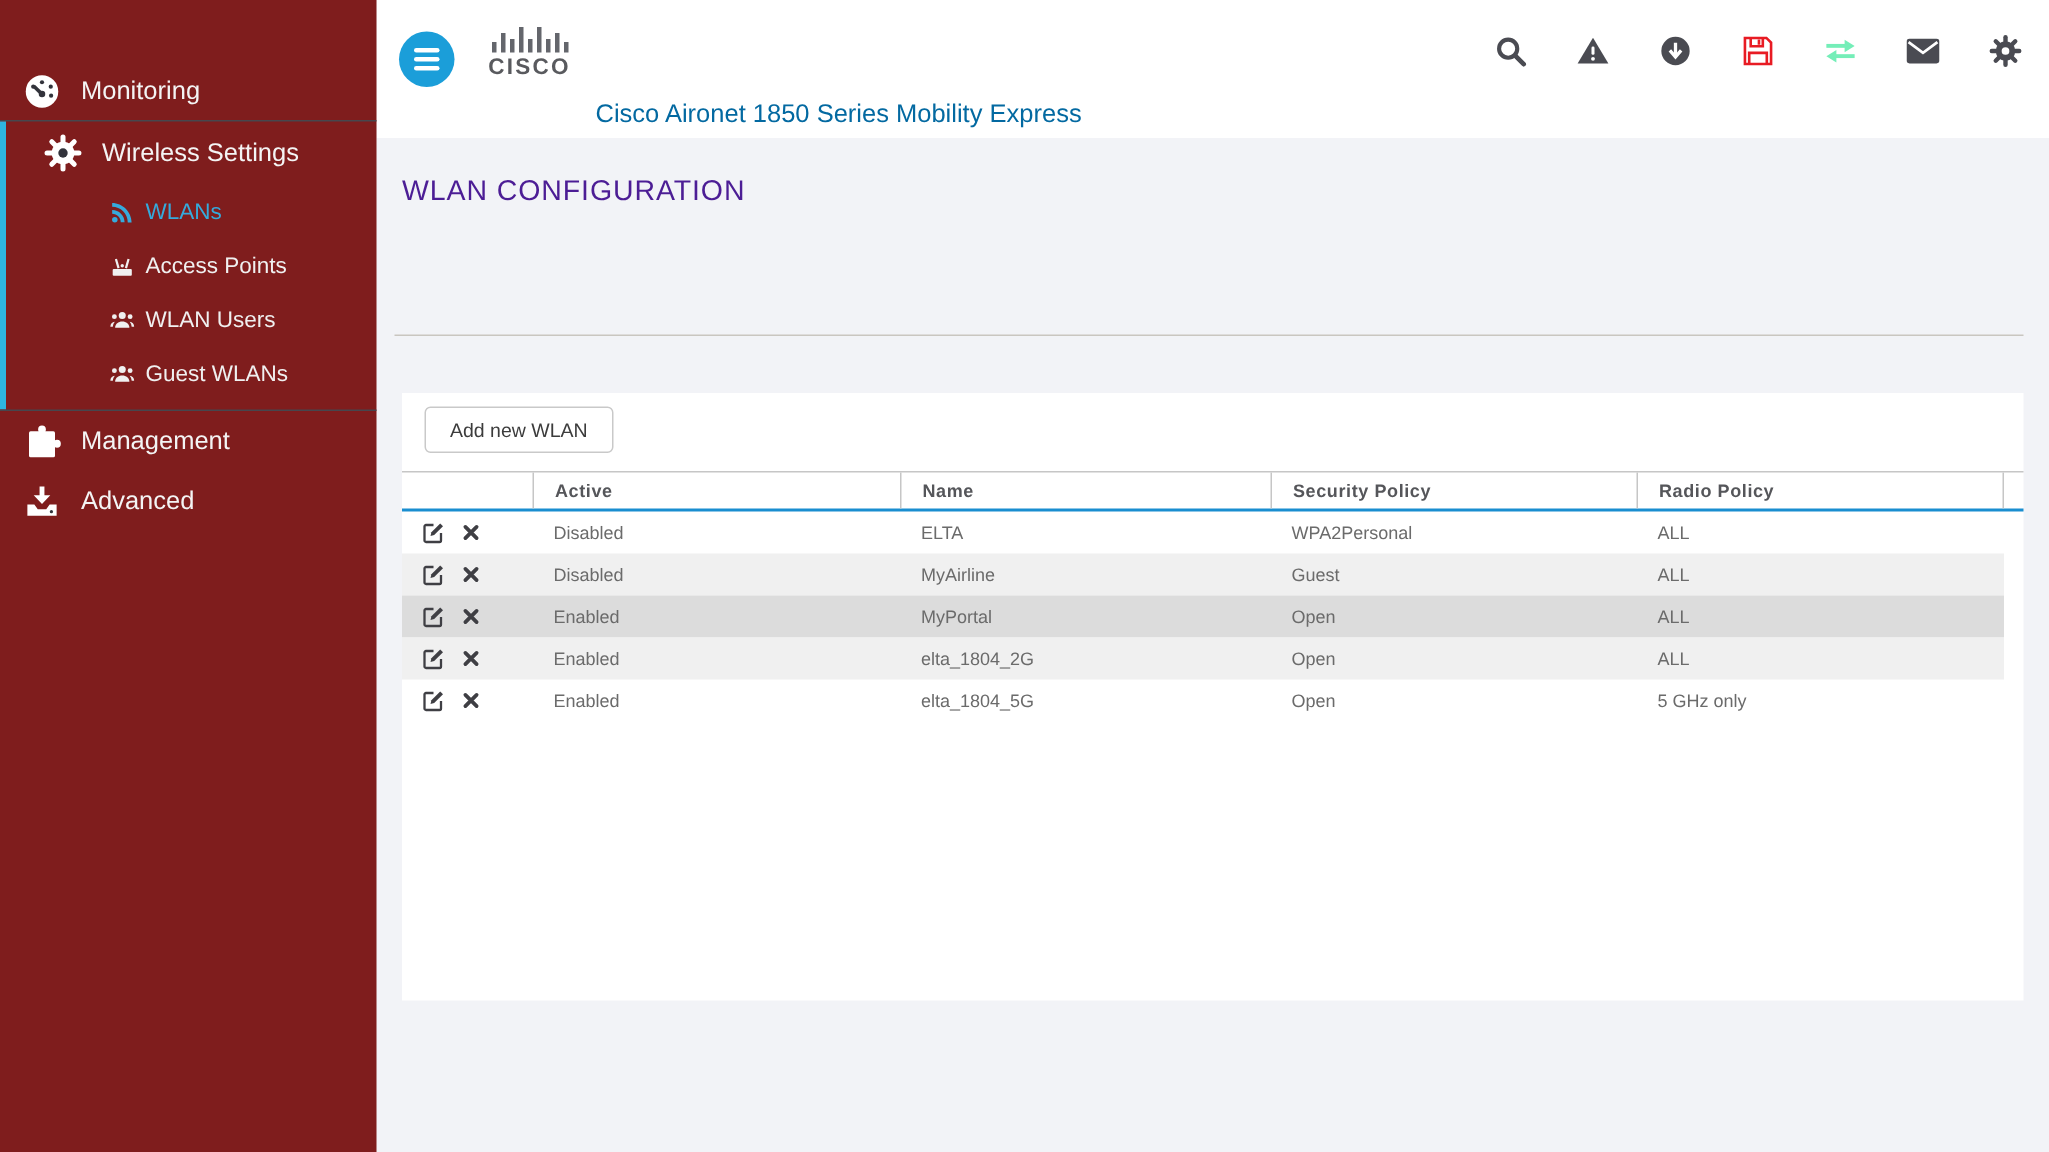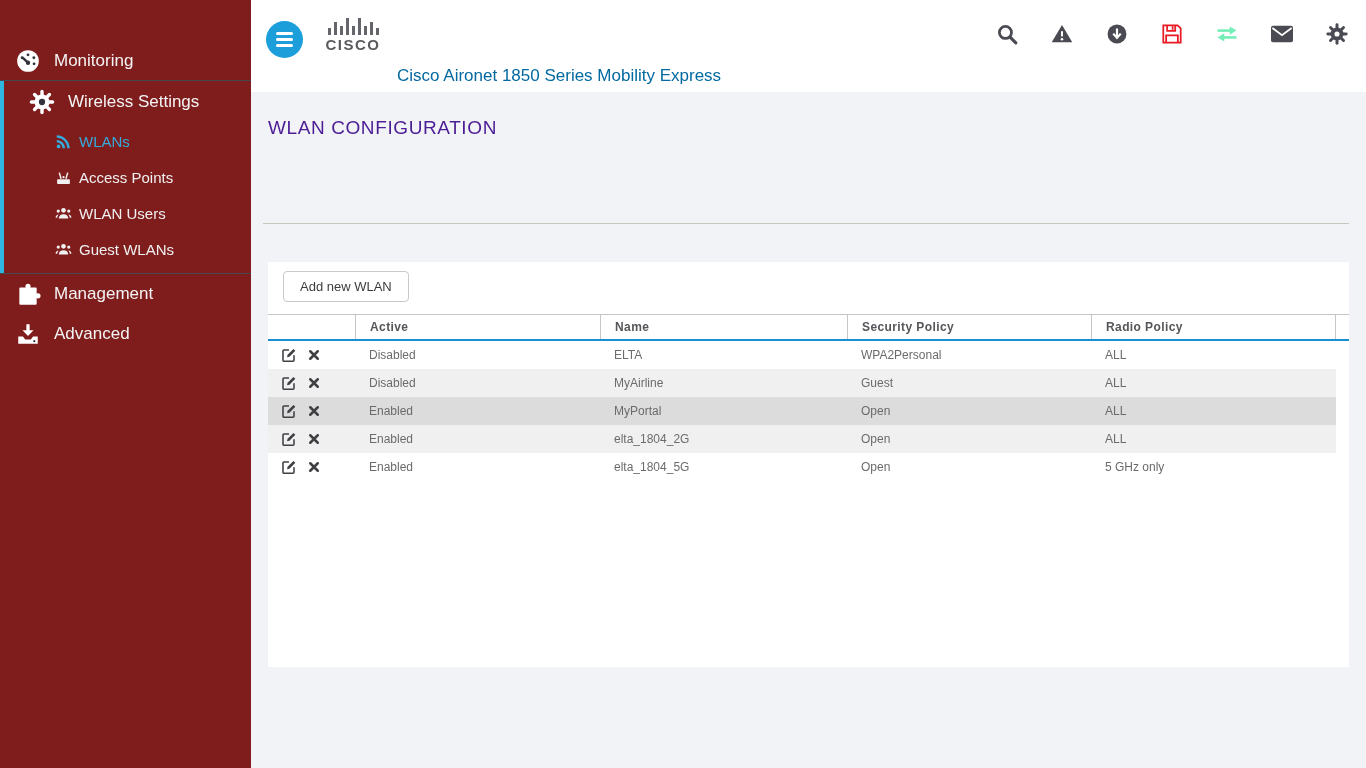--- a/index.html
+++ b/index.html
@@ -8,21 +8,21 @@
 
   
   .sidebar { position:absolute; left:0; top:0; width:251px; height:768px; background:#7f1d1d; color:#f4f4f4; z-index:3; }
   .nav-item-top { display:flex; align-items:center; gap:13px; padding-left:14px; font-size:17px; color:#f4f4f4; cursor:pointer; }
   .nav-item-top .tl-icon { width:27px; height:27px; display:flex; align-items:center; justify-content:center; color:#fff; }
   .nav-monitoring { height:38px; margin-top:42px; }
   .nav-divider { border-top:1px solid #46474e; margin:0; }
   .nav-group-wireless { border-left:4px solid #2eb5e0; padding-top:5px; padding-bottom:6px; }
   .nav-group-wireless .nav-item-top { padding-left:24px; height:32px; }
   .sub-list { padding-top:5px; }
-  .sub-item { display:flex; align-items:center; gap:7px; height:36px; padding-left:50px; font-size:15px; color:#f0f0f0; cursor:pointer; }
+  .sub-item { display:flex; align-items:center; gap:7px; height:36px; padding-left:68px; font-size:15px; color:#f0f0f0; cursor:pointer; }
   .sub-item .sub-icon { width:18px; height:18px; display:flex; align-items:center; justify-content:center; color:#f0f0f0; }
   .sub-item.selected, .sub-item.selected .sub-icon { color:#35aadc; }
   .nav-management, .nav-advanced { height:40px; }
 
   
   .topbar { position:absolute; left:251px; top:0; width:1115px; height:92px; background:#ffffff; z-index:2; }
   .hamburger { position:absolute; left:15px; top:21px; width:37px; height:37px; border-radius:50%; background:#1b9ed9; border:none; cursor:pointer; display:flex; flex-direction:column; align-items:center; justify-content:center; gap:3px; }
   .hamburger span { display:block; width:17px; height:3px; background:#fff; border-radius:2px; }
   .brand { position:absolute; left:67px; top:17px; width:70px; text-align:center; cursor:default; }
   .brand .bars { display:flex; align-items:flex-end; justify-content:center; gap:3px; height:18px; }

